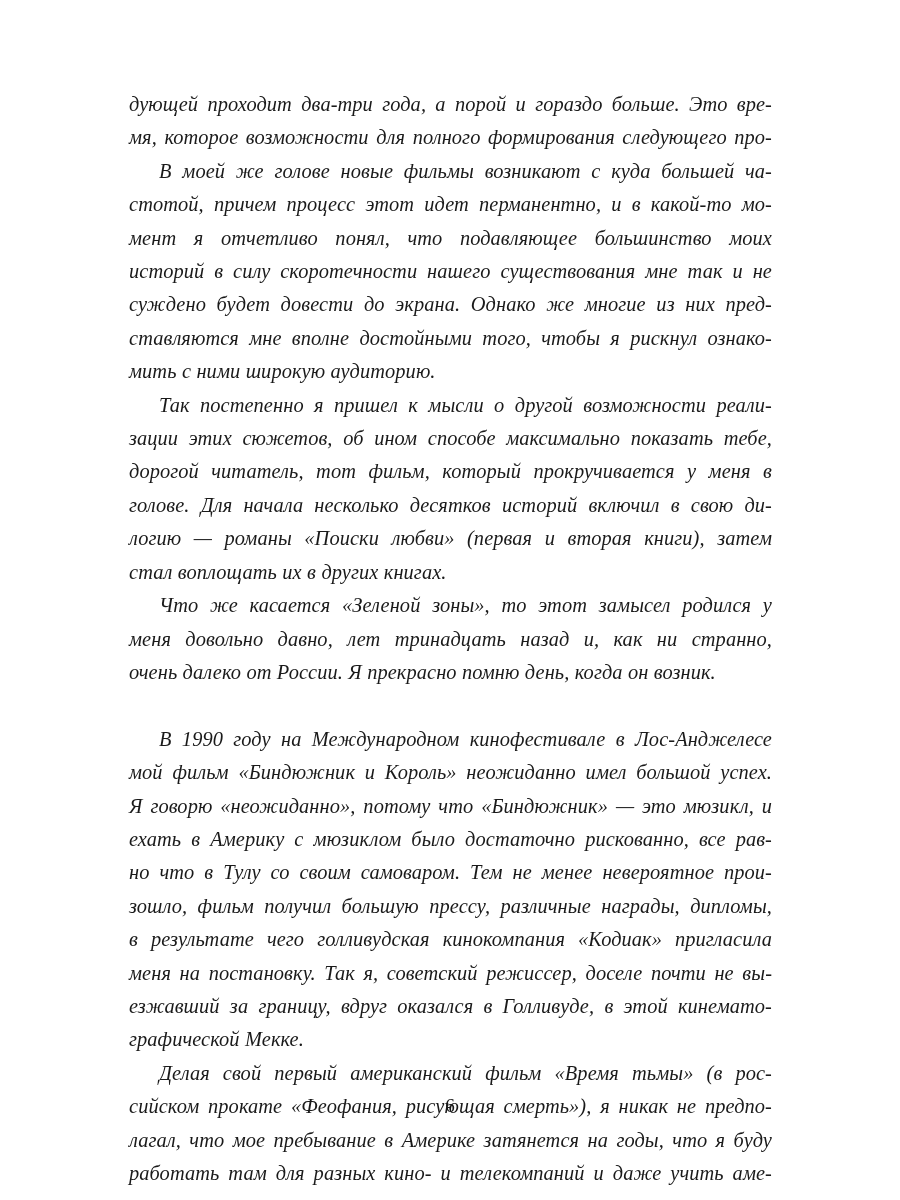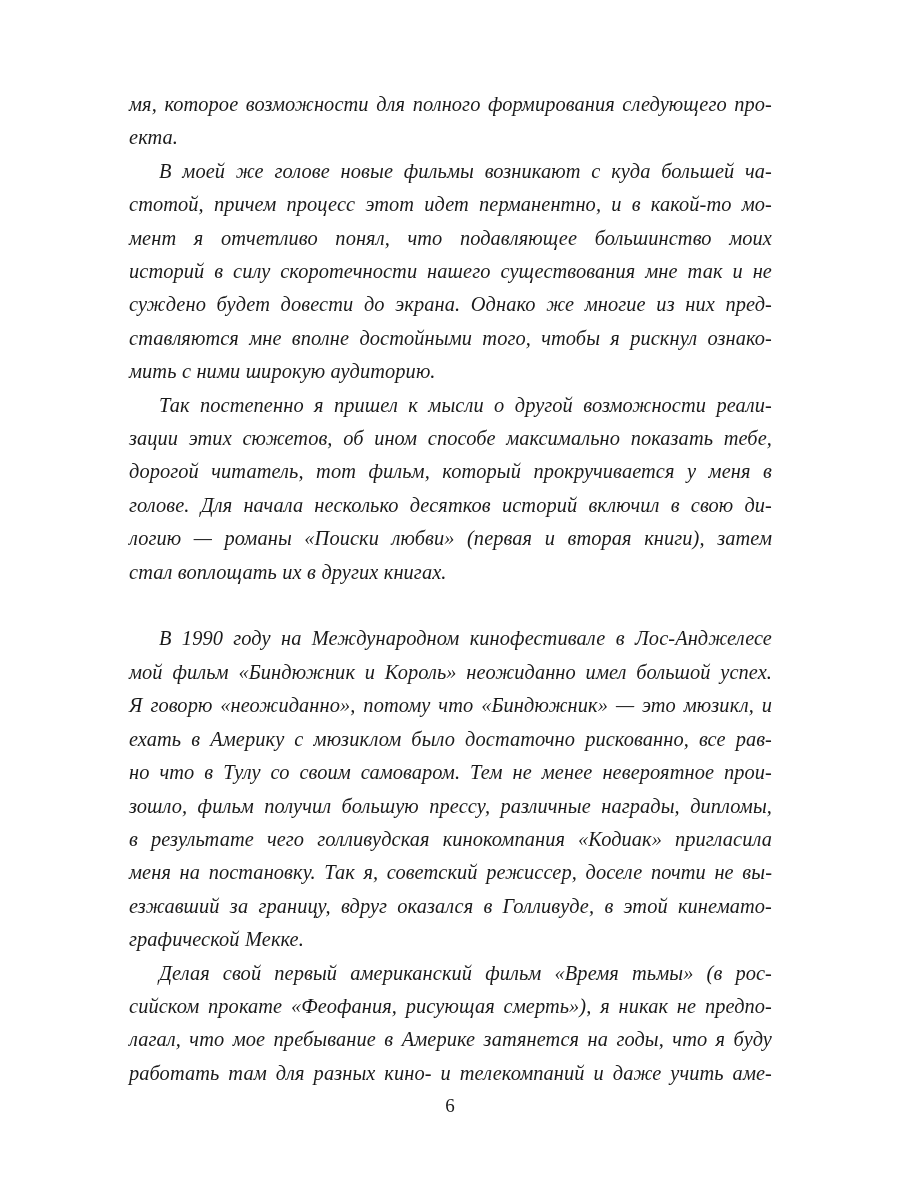--- a/index.html
+++ b/index.html
@@ -76,23 +76,24 @@
     line-height: 24px;
     color: #1a1a1a;
   }
 </style>
 </head>
 <body>
 
 <div class="page">
 
   <div class="text-block">
-      <p class="para"><span class="ln j">мя, которое возможности для полного формирования следующего про-</span><span class="ln last">екта.</span></p>
+      <p class="para"><span class="ln j">дующей проходит два-три года, а порой и гораздо больше. Это вре-</span><span class="ln j">мя, которое возможности для полного формирования следующего про-</span></p>
       <p class="para"><span class="ln j" style="text-indent: 30px;">В моей же голове новые фильмы возникают с куда большей ча-</span><span class="ln j">стотой, причем процесс этот идет перманентно, и в какой-то мо-</span><span class="ln j">мент я отчетливо понял, что подавляющее большинство моих</span><span class="ln j">историй в силу скоротечности нашего существования мне так и не</span><span class="ln j">суждено будет довести до экрана. Однако же многие из них пред-</span><span class="ln j">ставляются мне вполне достойными того, чтобы я рискнул ознако-</span><span class="ln last">мить с ними широкую аудиторию.</span></p>
       <p class="para"><span class="ln j" style="text-indent: 30px;">Так постепенно я пришел к мысли о другой возможности реали-</span><span class="ln j">зации этих сюжетов, об ином способе максимально показать тебе,</span><span class="ln j">дорогой читатель, тот фильм, который прокручивается у меня в</span><span class="ln j">голове. Для начала несколько десятков историй включил в свою ди-</span><span class="ln j">логию — романы «Поиски любви» (первая и вторая книги), затем</span><span class="ln last">стал воплощать их в других книгах.</span></p>
+      <p class="para"><span class="ln j" style="text-indent: 30px;">Что же касается «Зеленой зоны», то этот замысел родился у</span><span class="ln j">меня довольно давно, лет тринадцать назад и, как ни странно,</span><span class="ln last">очень далеко от России. Я прекрасно помню день, когда он возник.</span></p>
       <div class="para-gap"></div>
       <p class="para"><span class="ln j" style="text-indent: 30px;">В 1990 году на Международном кинофестивале в Лос-Анджелесе</span><span class="ln j">мой фильм «Биндюжник и Король» неожиданно имел большой успех.</span><span class="ln j">Я говорю «неожиданно», потому что «Биндюжник» — это мюзикл, и</span><span class="ln j">ехать в Америку с мюзиклом было достаточно рискованно, все рав-</span><span class="ln j">но что в Тулу со своим самоваром. Тем не менее невероятное прои-</span><span class="ln j">зошло, фильм получил большую прессу, различные награды, дипломы,</span><span class="ln j">в результате чего голливудская кинокомпания «Кодиак» пригласила</span><span class="ln j">меня на постановку. Так я, советский режиссер, доселе почти не вы-</span><span class="ln j">езжавший за границу, вдруг оказался в Голливуде, в этой кинемато-</span><span class="ln last">графической Мекке.</span></p>
       <p class="para"><span class="ln j" style="text-indent: 30px;">Делая свой первый американский фильм «Время тьмы» (в рос-</span><span class="ln j">сийском прокате «Феофания, рисующая смерть»), я никак не предпо-</span><span class="ln j">лагал, что мое пребывание в Америке затянется на годы, что я буду</span><span class="ln j">работать там для разных кино- и телекомпаний и даже учить аме-</span></p>
     </div>
 
   <div class="folio">6</div>
 
 </div>
 
 </body></html>

